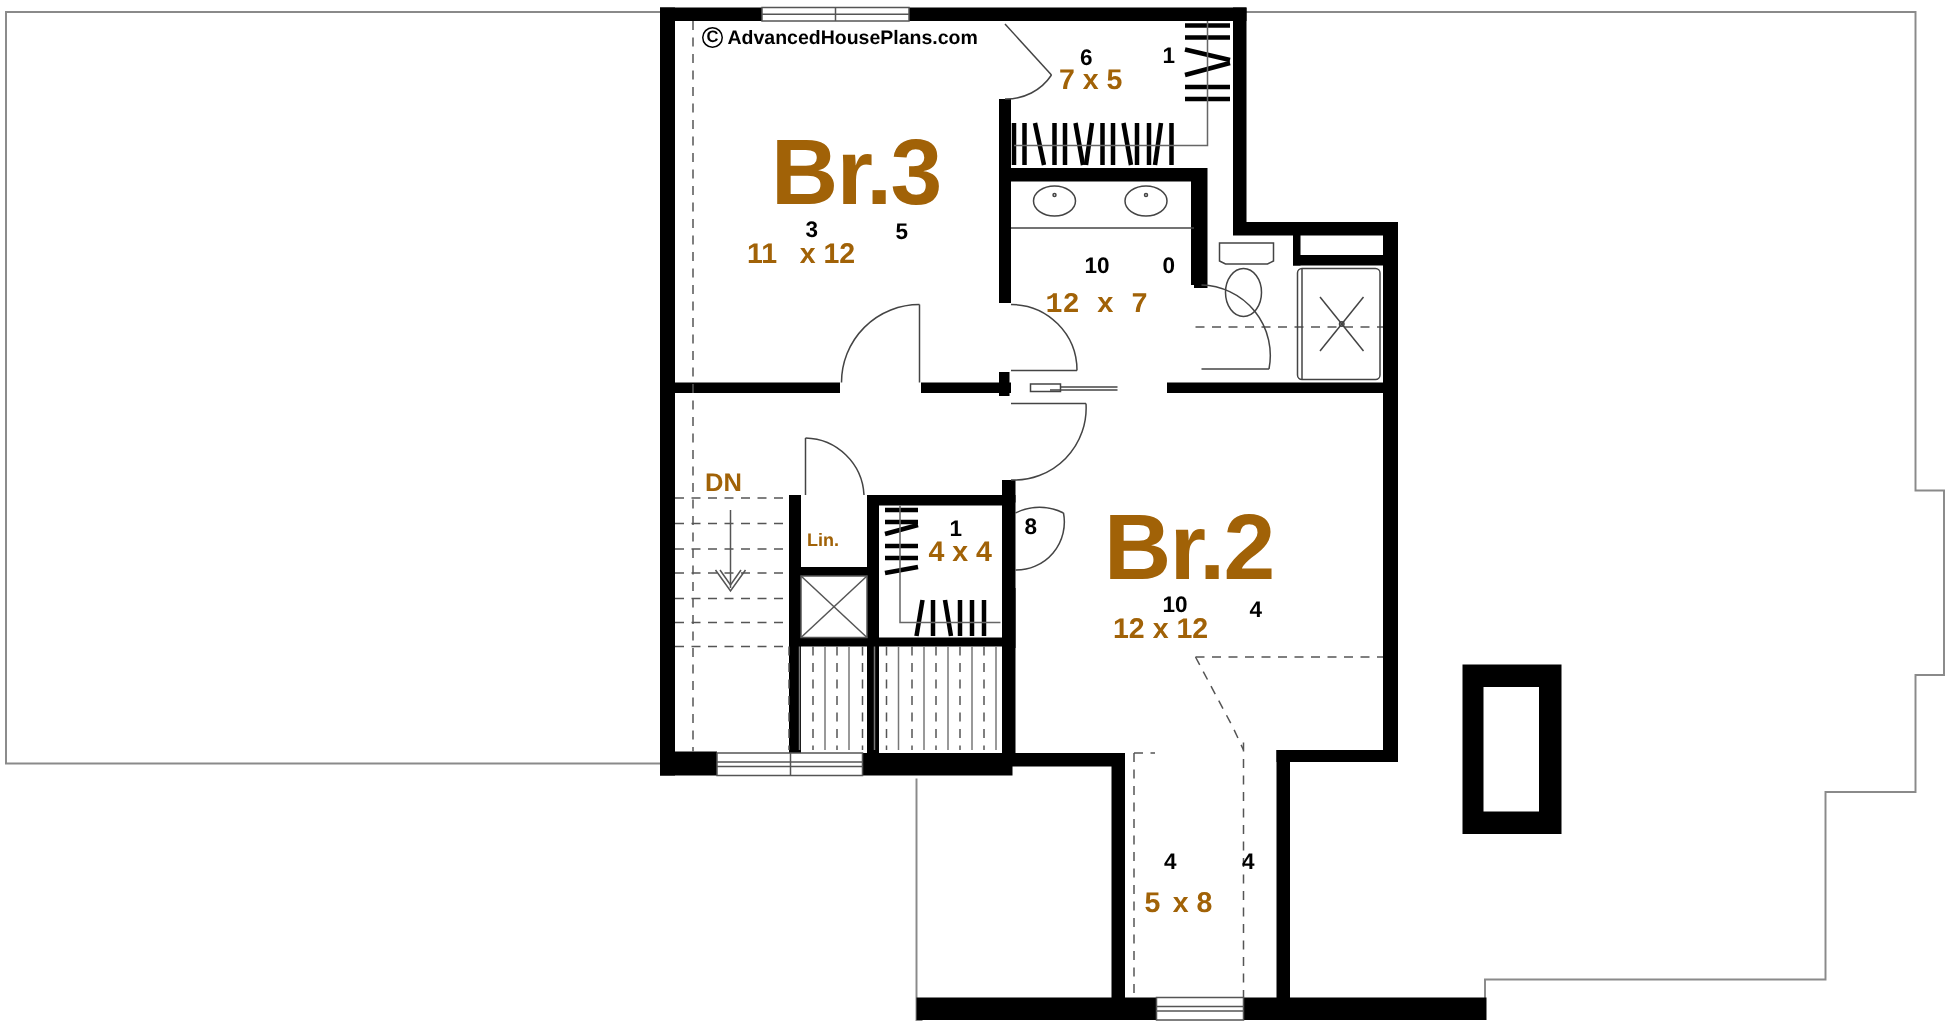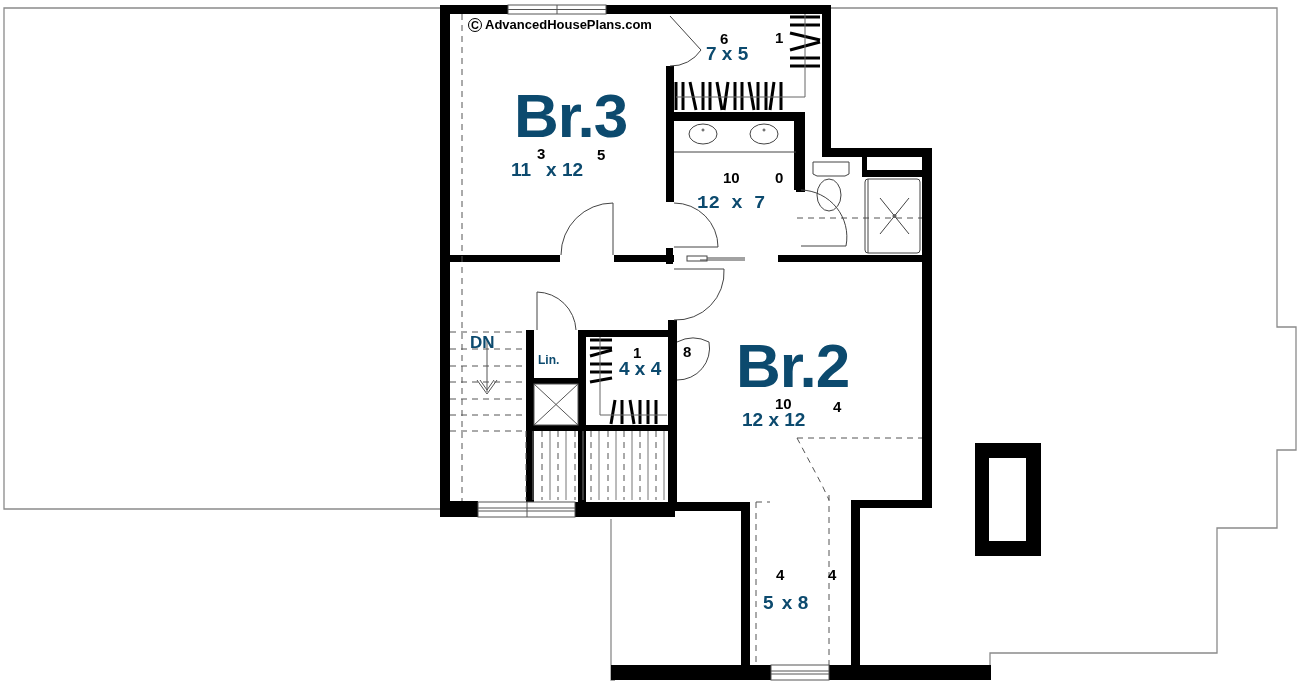--- a/index.html
+++ b/index.html
@@ -1,18 +1,18 @@
 <!DOCTYPE html>
 <html><head>
 <meta charset="utf-8">
 <style>
   html, body { margin: 0; padding: 0; background: #ffffff; }
   body { width: 1300px; height: 686px; overflow: hidden; position: relative; font-family: "Liberation Sans", sans-serif; }
   svg { position: absolute; left: 0; top: 0; }
-  .lbl { position: absolute; color: #0c4a6e; font-family: "Liberation Sans", sans-serif; font-weight: bold; line-height: 1; white-space: nowrap; }
+  .lbl { position: absolute; color: #a16207; font-family: "Liberation Sans", sans-serif; font-weight: bold; line-height: 1; white-space: nowrap; }
   .room-big { font-size: 62px; letter-spacing: -1px; }
   .dim { font-size: 19px; }
   .sup { position: absolute; font-size: 15px; font-weight: bold; }
   .copyright { position: absolute; left: 468px; top: 17px; font-size: 13px; font-weight: bold; display: flex; align-items: center; gap: 3px; }
   .copyright .c-circle { width: 14px; height: 14px; border: 1.5px solid #000; border-radius: 50%; font-size: 11px; display: inline-flex; align-items: center; justify-content: center; box-sizing: border-box; }
 </style>
 </head>
 <body>
 
 <svg width="1300" height="686" viewBox="0 0 1300 686">
@@ -224,21 +224,21 @@
     <circle cx="894.5" cy="216" r="1.5"></circle>
   </g>
 </svg>
 
 <div class="copyright">
   <span class="c-circle">C</span>
   <span>AdvancedHousePlans.com</span>
 </div>
 
 <div class="lbl room-big" style="left:514px; top:85px;">Br.3</div>
-<div class="lbl dim" style="left:511px; top:160px;">
+<div class="lbl dim" style="left:498px; top:160px;">
   <span>11</span><span style="display:inline-block;width:15px;"></span><span>x</span> <span>12</span>
 </div>
 <span class="sup" style="left:537px; top:145px;">3</span>
 <span class="sup" style="left:597px; top:146px;">5</span>
 
 <div class="lbl dim" style="left:706px; top:44px;">
   <span>7</span> <span>x</span> <span>5</span>
 </div>
 <span class="sup" style="left:720px; top:30px;">6</span>
 <span class="sup" style="left:775px; top:29px;">1</span>
@@ -250,21 +250,21 @@
 <span class="sup" style="left:775px; top:169px;">0</span>
 
 <div class="lbl dim" style="left:619px; top:359px;">
   <span>4</span> <span>x</span> <span>4</span>
 </div>
 <span class="sup" style="left:633px; top:344px;">1</span>
 <span class="sup" style="left:683px; top:343px;">8</span>
 
 <div class="lbl" style="left:538px; top:354px; font-size:12px;">Lin.</div>
 
-<div class="lbl" style="left:470px; top:313px; font-size:17px;margin-top:21px;">DN</div>
+<div class="lbl" style="left:470px; top:313px; font-size:17px;">DN</div>
 
 <div class="lbl room-big" style="left:736px; top:335px;">Br.2</div>
 <div class="lbl dim" style="left:742px; top:410px;">
   <span>12</span> <span>x</span> <span>12</span>
 </div>
 <span class="sup" style="left:775px; top:395px;">10</span>
 <span class="sup" style="left:833px; top:398px;">4</span>
 
 <div class="lbl dim" style="left:763px; top:581px;margin-top:12px;">
   <span>5</span> <span style="display:inline-block;width:3px;"></span><span>x</span> <span>8</span>

